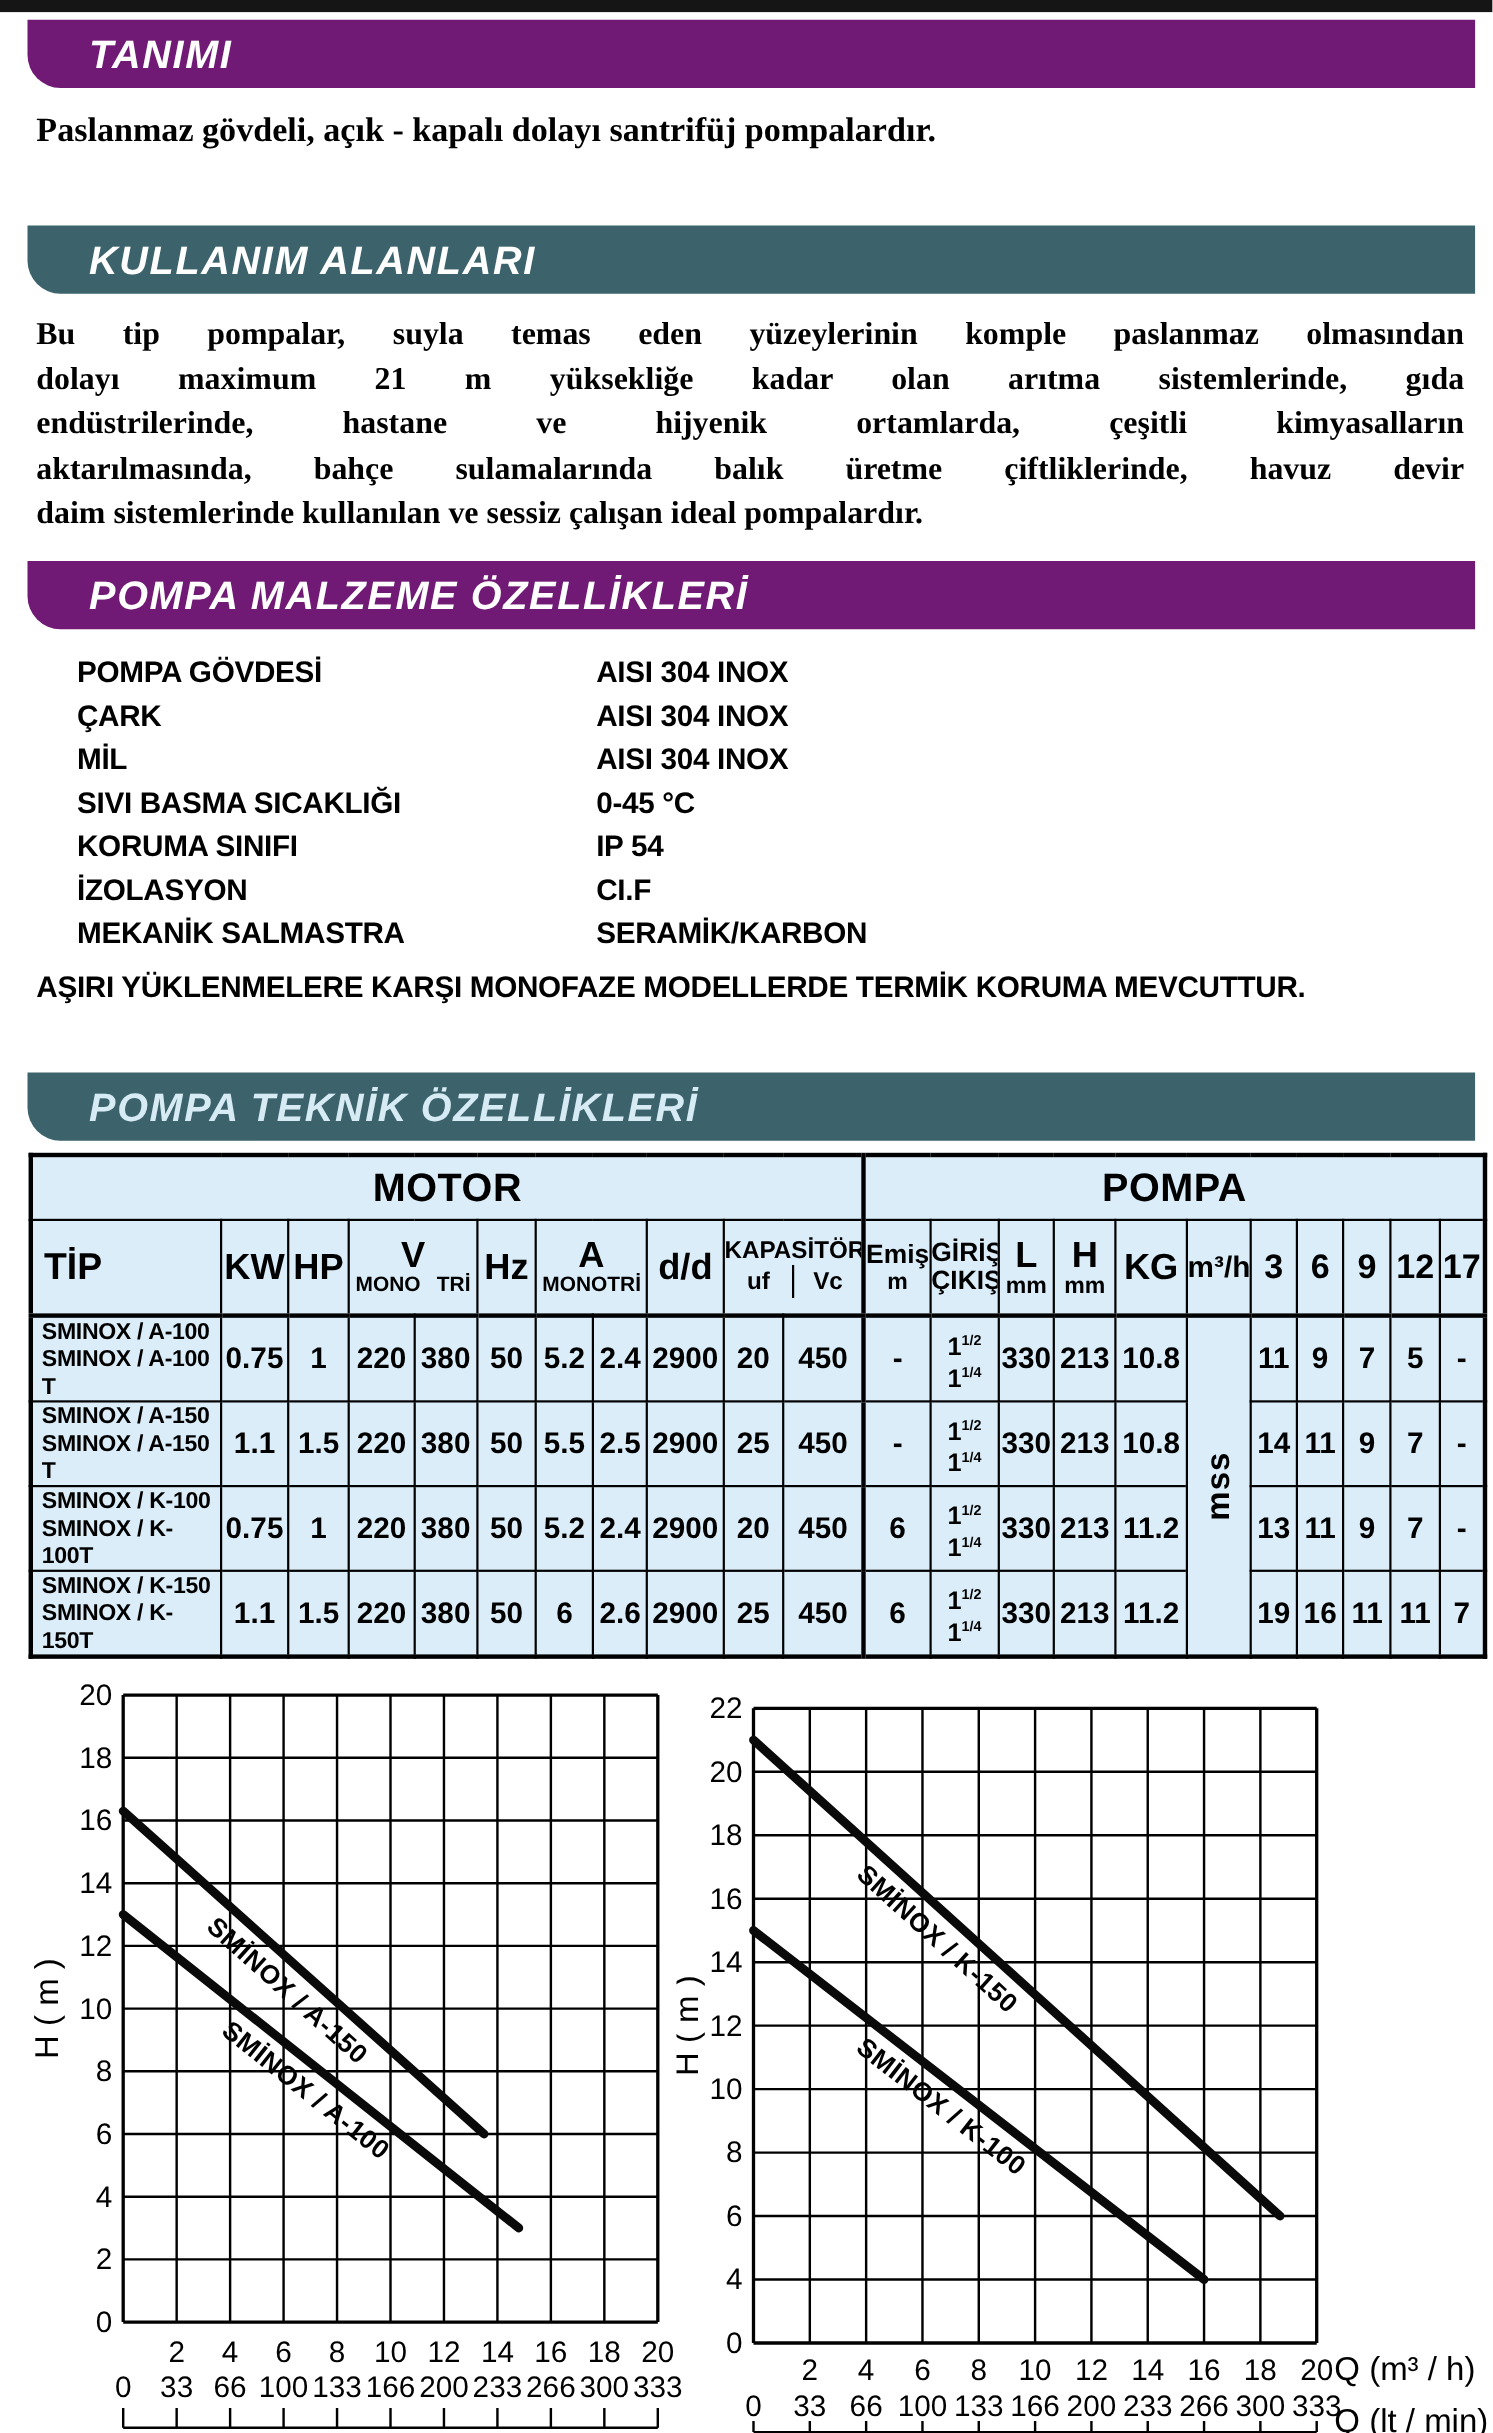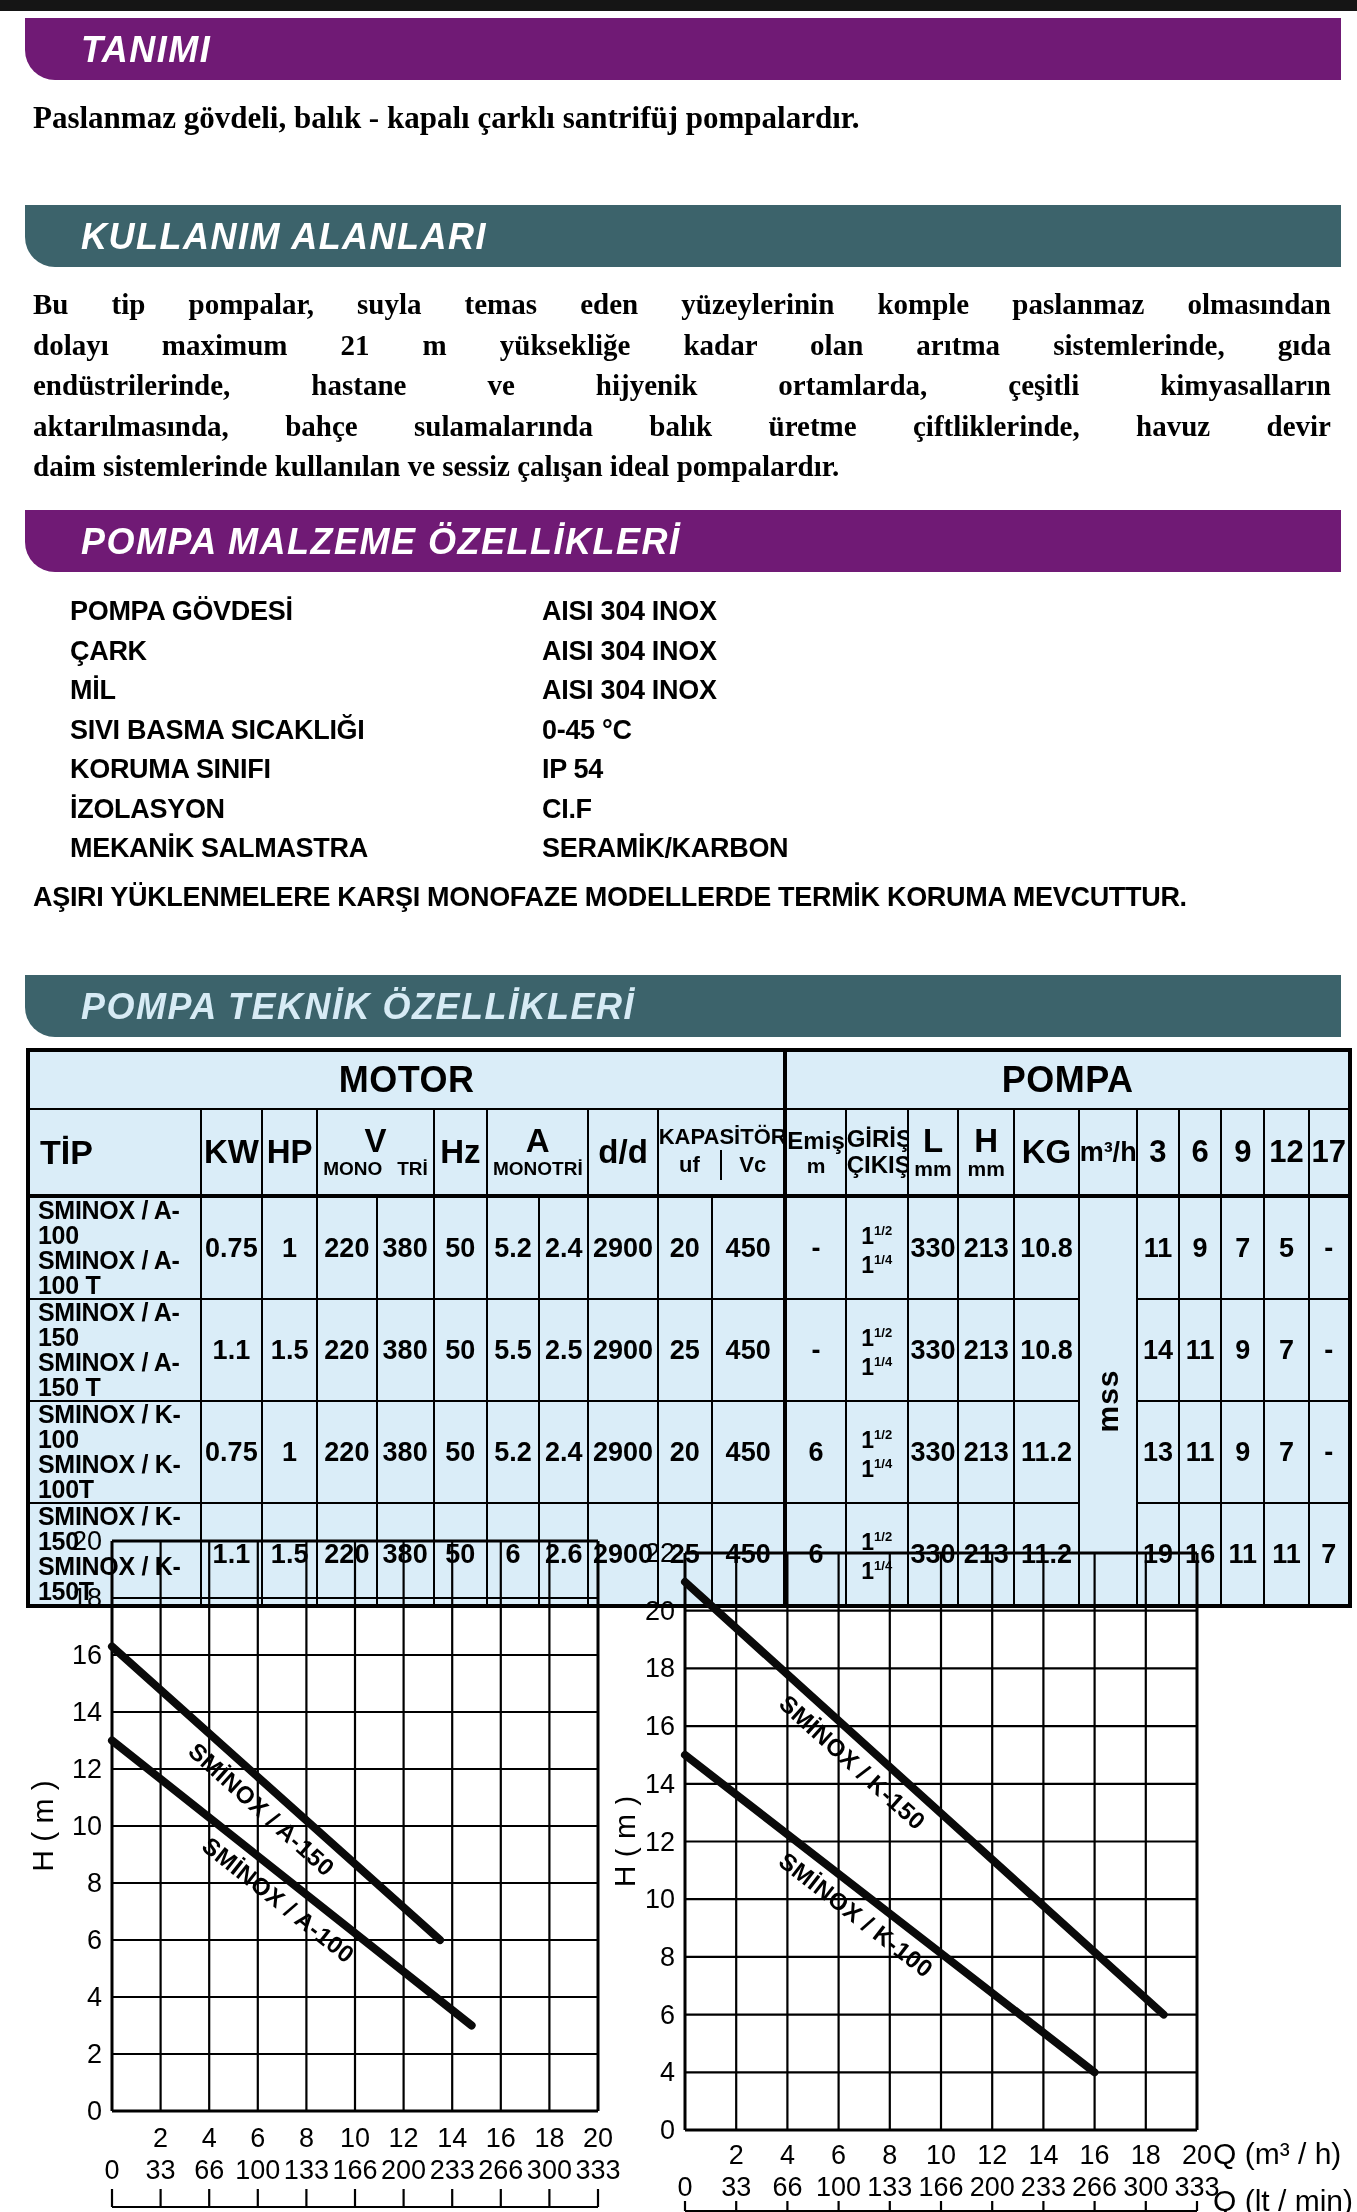--- a/index.html
+++ b/index.html
@@ -46,21 +46,21 @@
   .h-cap{font-size:22px;line-height:26px;font-weight:bold;}
   .h-capsub{display:flex;font-size:22px;line-height:30px;font-weight:bold;}
   .h-capsub span{flex:1;}
   .h-capsub span.vdiv{border-left:2px solid #000;}
   .h-med{font-size:24px;line-height:26px;font-weight:bold;}
   .h-mm{font-size:21px;line-height:23px;font-weight:bold;}
   .th-m3h{font-size:27px;}
   .th-flow{font-size:31px;}
   tbody tr{height:71px;}
   .cell-num{font-size:27px;font-weight:bold;}
-  .cell-tip{text-align:left;padding-left:8px;font-size:25px;font-weight:bold;
+  .cell-tip{text-align:left;padding-left:8px;font-size:21px;font-weight:bold;
             line-height:25px;letter-spacing:-0.3px;}
   .cell-frac div{font-size:23px;line-height:24px;font-weight:bold;}
   .cell-frac sup{font-size:13px;}
   .cell-mss{position:relative;}
   .mss{position:absolute;top:50%;left:50%;transform:translate(-50%,-50%) rotate(-90deg);
        font-size:30px;font-weight:bold;letter-spacing:1px;}
 
   
   .chart{position:absolute;}
   .tick{font-family:"Liberation Sans",sans-serif;font-size:27px;}
@@ -70,21 +70,21 @@
 </head>
 <body>
 
 <div id="page">
   <div class="top-strip"></div>
 
   <div class="banner gray" style="top:18px;">
     <span>TANIMI</span>
   </div>
 
-  <div class="title">Paslanmaz gövdeli, balık - kapalı çarklı santrifüj pompalardır.</div>
+  <div class="title">Paslanmaz gövdeli, açık - kapalı dolayı santrifüj pompalardır.</div>
 
   <div class="banner teal" style="top:205px;">
     <span>KULLANIM ALANLARI</span>
   </div>
 
   <div class="usage">
     <div class="uline">Bu tip pompalar, suyla temas eden yüzeylerinin komple paslanmaz olmasından</div>
     <div class="uline">dolayı maximum 21 m yüksekliğe kadar olan arıtma sistemlerinde, gıda</div>
     <div class="uline">endüstrilerinde, hastane ve hijyenik ortamlarda, çeşitli kimyasalların</div>
     <div class="uline">aktarılmasında, bahçe sulamalarında balık üretme çiftliklerinde, havuz devir</div>

